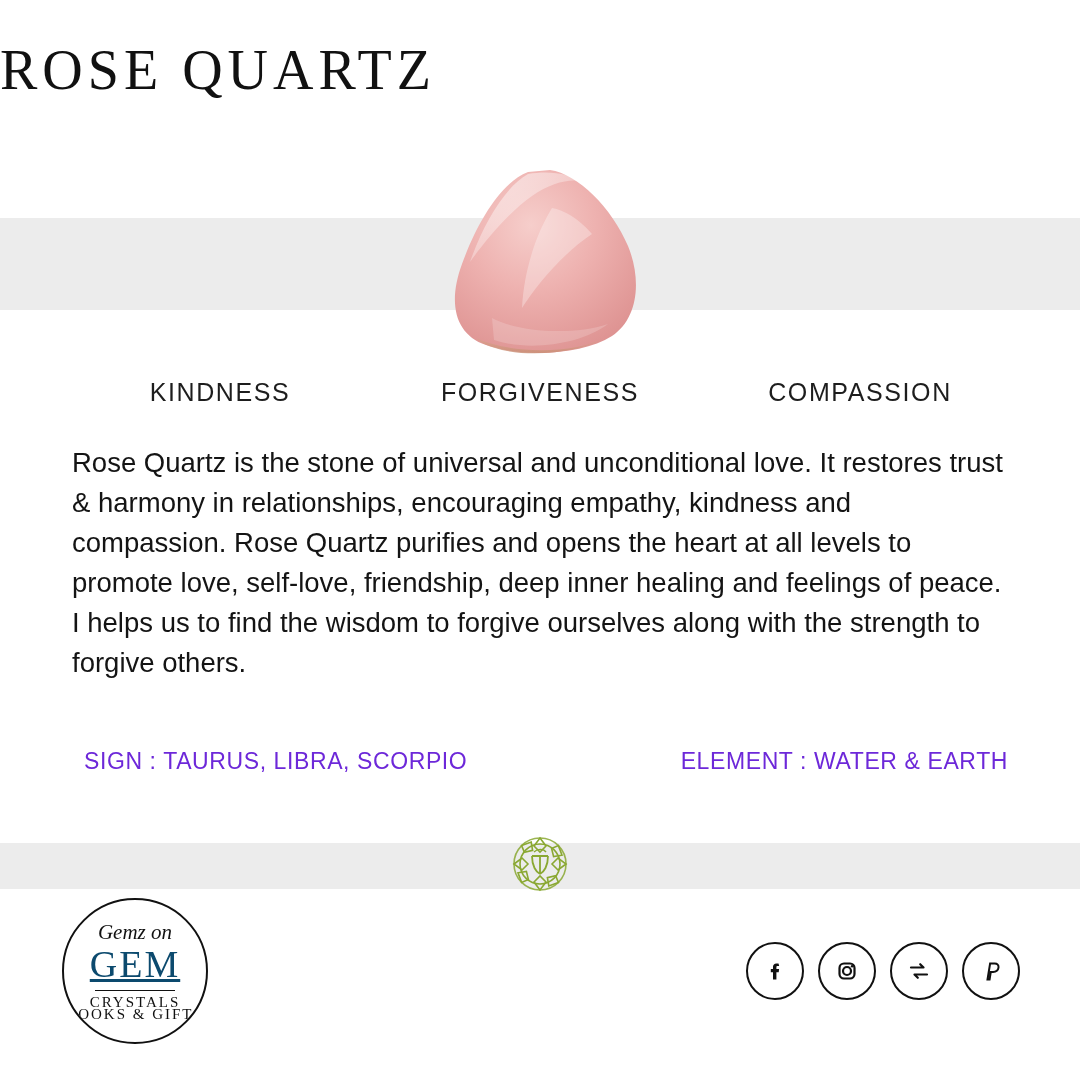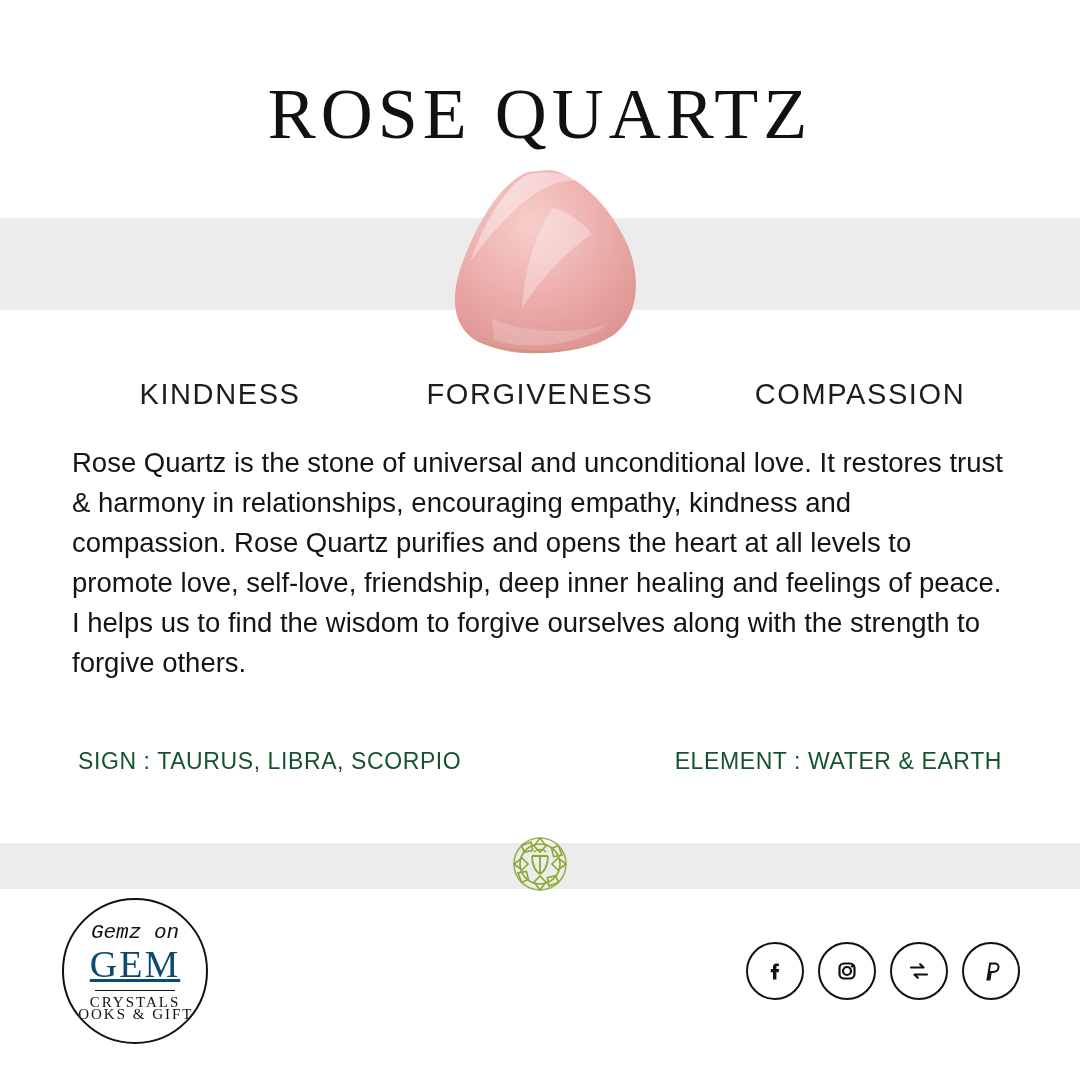--- a/index.html
+++ b/index.html
@@ -21,28 +21,27 @@
     left: 0; width: 1080px;
     background: #ececec;
   }
   .band-top { top: 218px; height: 92px; }
   .band-bottom { top: 843px; height: 46px; }
 
   
   .title {
     position: absolute;
     top: 42px; left: 0; width: 1080px;
-    text-align: center;
-    font-family: "Liberation Serif", serif;
-    font-size: 72px;
+    text-align: left;
+    font-family: "Liberation Serif", serif;
+    font-size: 56px;
     font-weight: 400;
     letter-spacing: 5px;
     color: #111111;
     line-height: 1;
-    margin-top: 36px;
   }
 
   
   .stone-wrap {
     position: absolute;
     top: 168px; left: 0; width: 1080px;
     height: 200px;
     display: flex; justify-content: center; align-items: flex-start;
   }
   .stone {
@@ -50,44 +49,44 @@
     width: 216px; height: 192px;
   }
 
   
   .keywords {
     position: absolute;
     top: 378px; left: 60px; width: 960px;
     display: flex;
     justify-content: space-between;
     align-items: center;
-    font-size: 29px;
+    font-size: 25px;
     letter-spacing: 1.6px;
     color: #1d1d1d;
   }
   .keywords span { flex: 1; text-align: center; }
 
   
   .description {
     position: absolute;
     top: 443px; left: 72px; width: 936px;
     font-size: 27.5px;
     line-height: 40px;
     color: #141414;
   }
 
   
   .meta-row {
     position: absolute;
-    top: 748px; left: 78px; width: 924px;
+    top: 748px; left: 84px; width: 924px;
     display: flex;
     justify-content: space-between;
     font-size: 23px;
     letter-spacing: 0.6px;
-    color: #14532d;
+    color: #6d28d9;
     gap: 24px;
   }
 
   
   .chakra {
     position: absolute;
     top: 818px; left: 50%;
     transform: translateX(-50%);
     width: 92px; height: 92px;
   }
@@ -97,21 +96,21 @@
     position: absolute;
     left: 62px; top: 898px;
     width: 146px; height: 146px;
     border: 2px solid #111;
     border-radius: 50%;
     display: flex; flex-direction: column;
     align-items: center; justify-content: center;
     overflow: hidden;
   }
   .logo-gemz {
-    font-family: Liberation Mono, monospace;
+    font-family: Liberation Serif, serif;
     font-style: italic;
     font-size: 21px;
     color: #111;
     line-height: 1;
     margin-bottom: 2px;
   }
   .logo-gem {
     font-family: "Liberation Serif", serif;
     font-size: 38px;
     letter-spacing: 2px;

